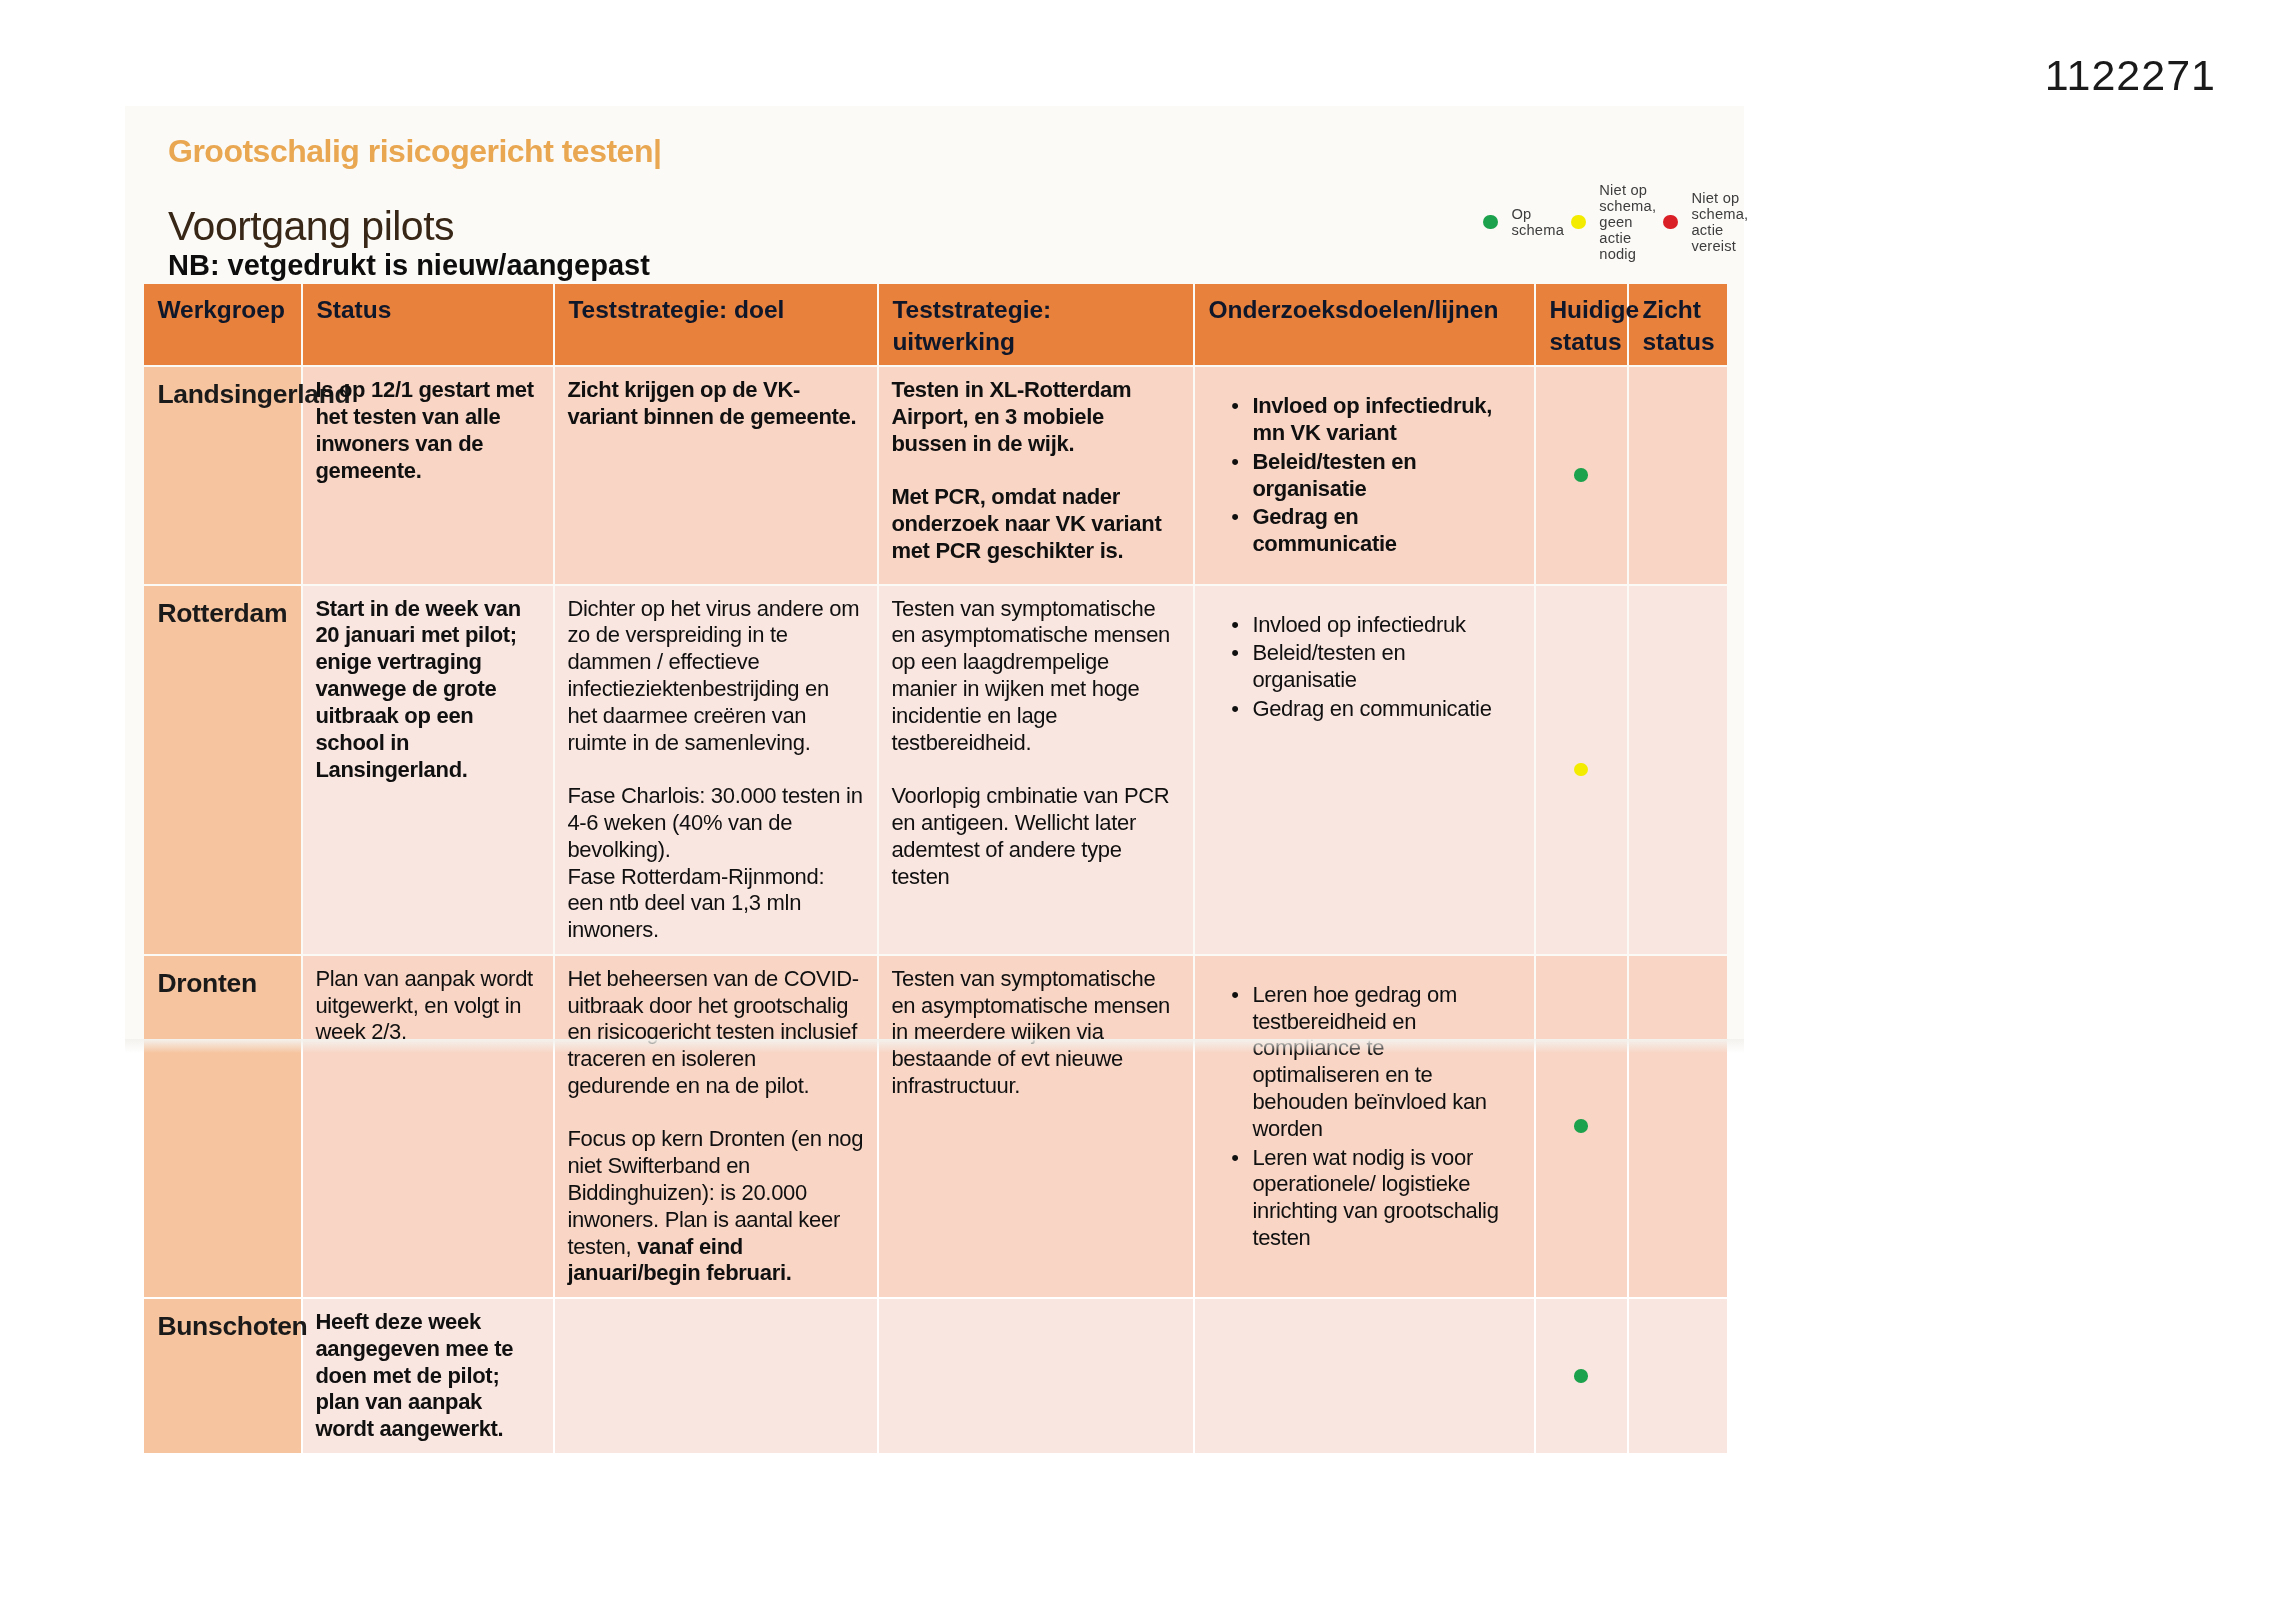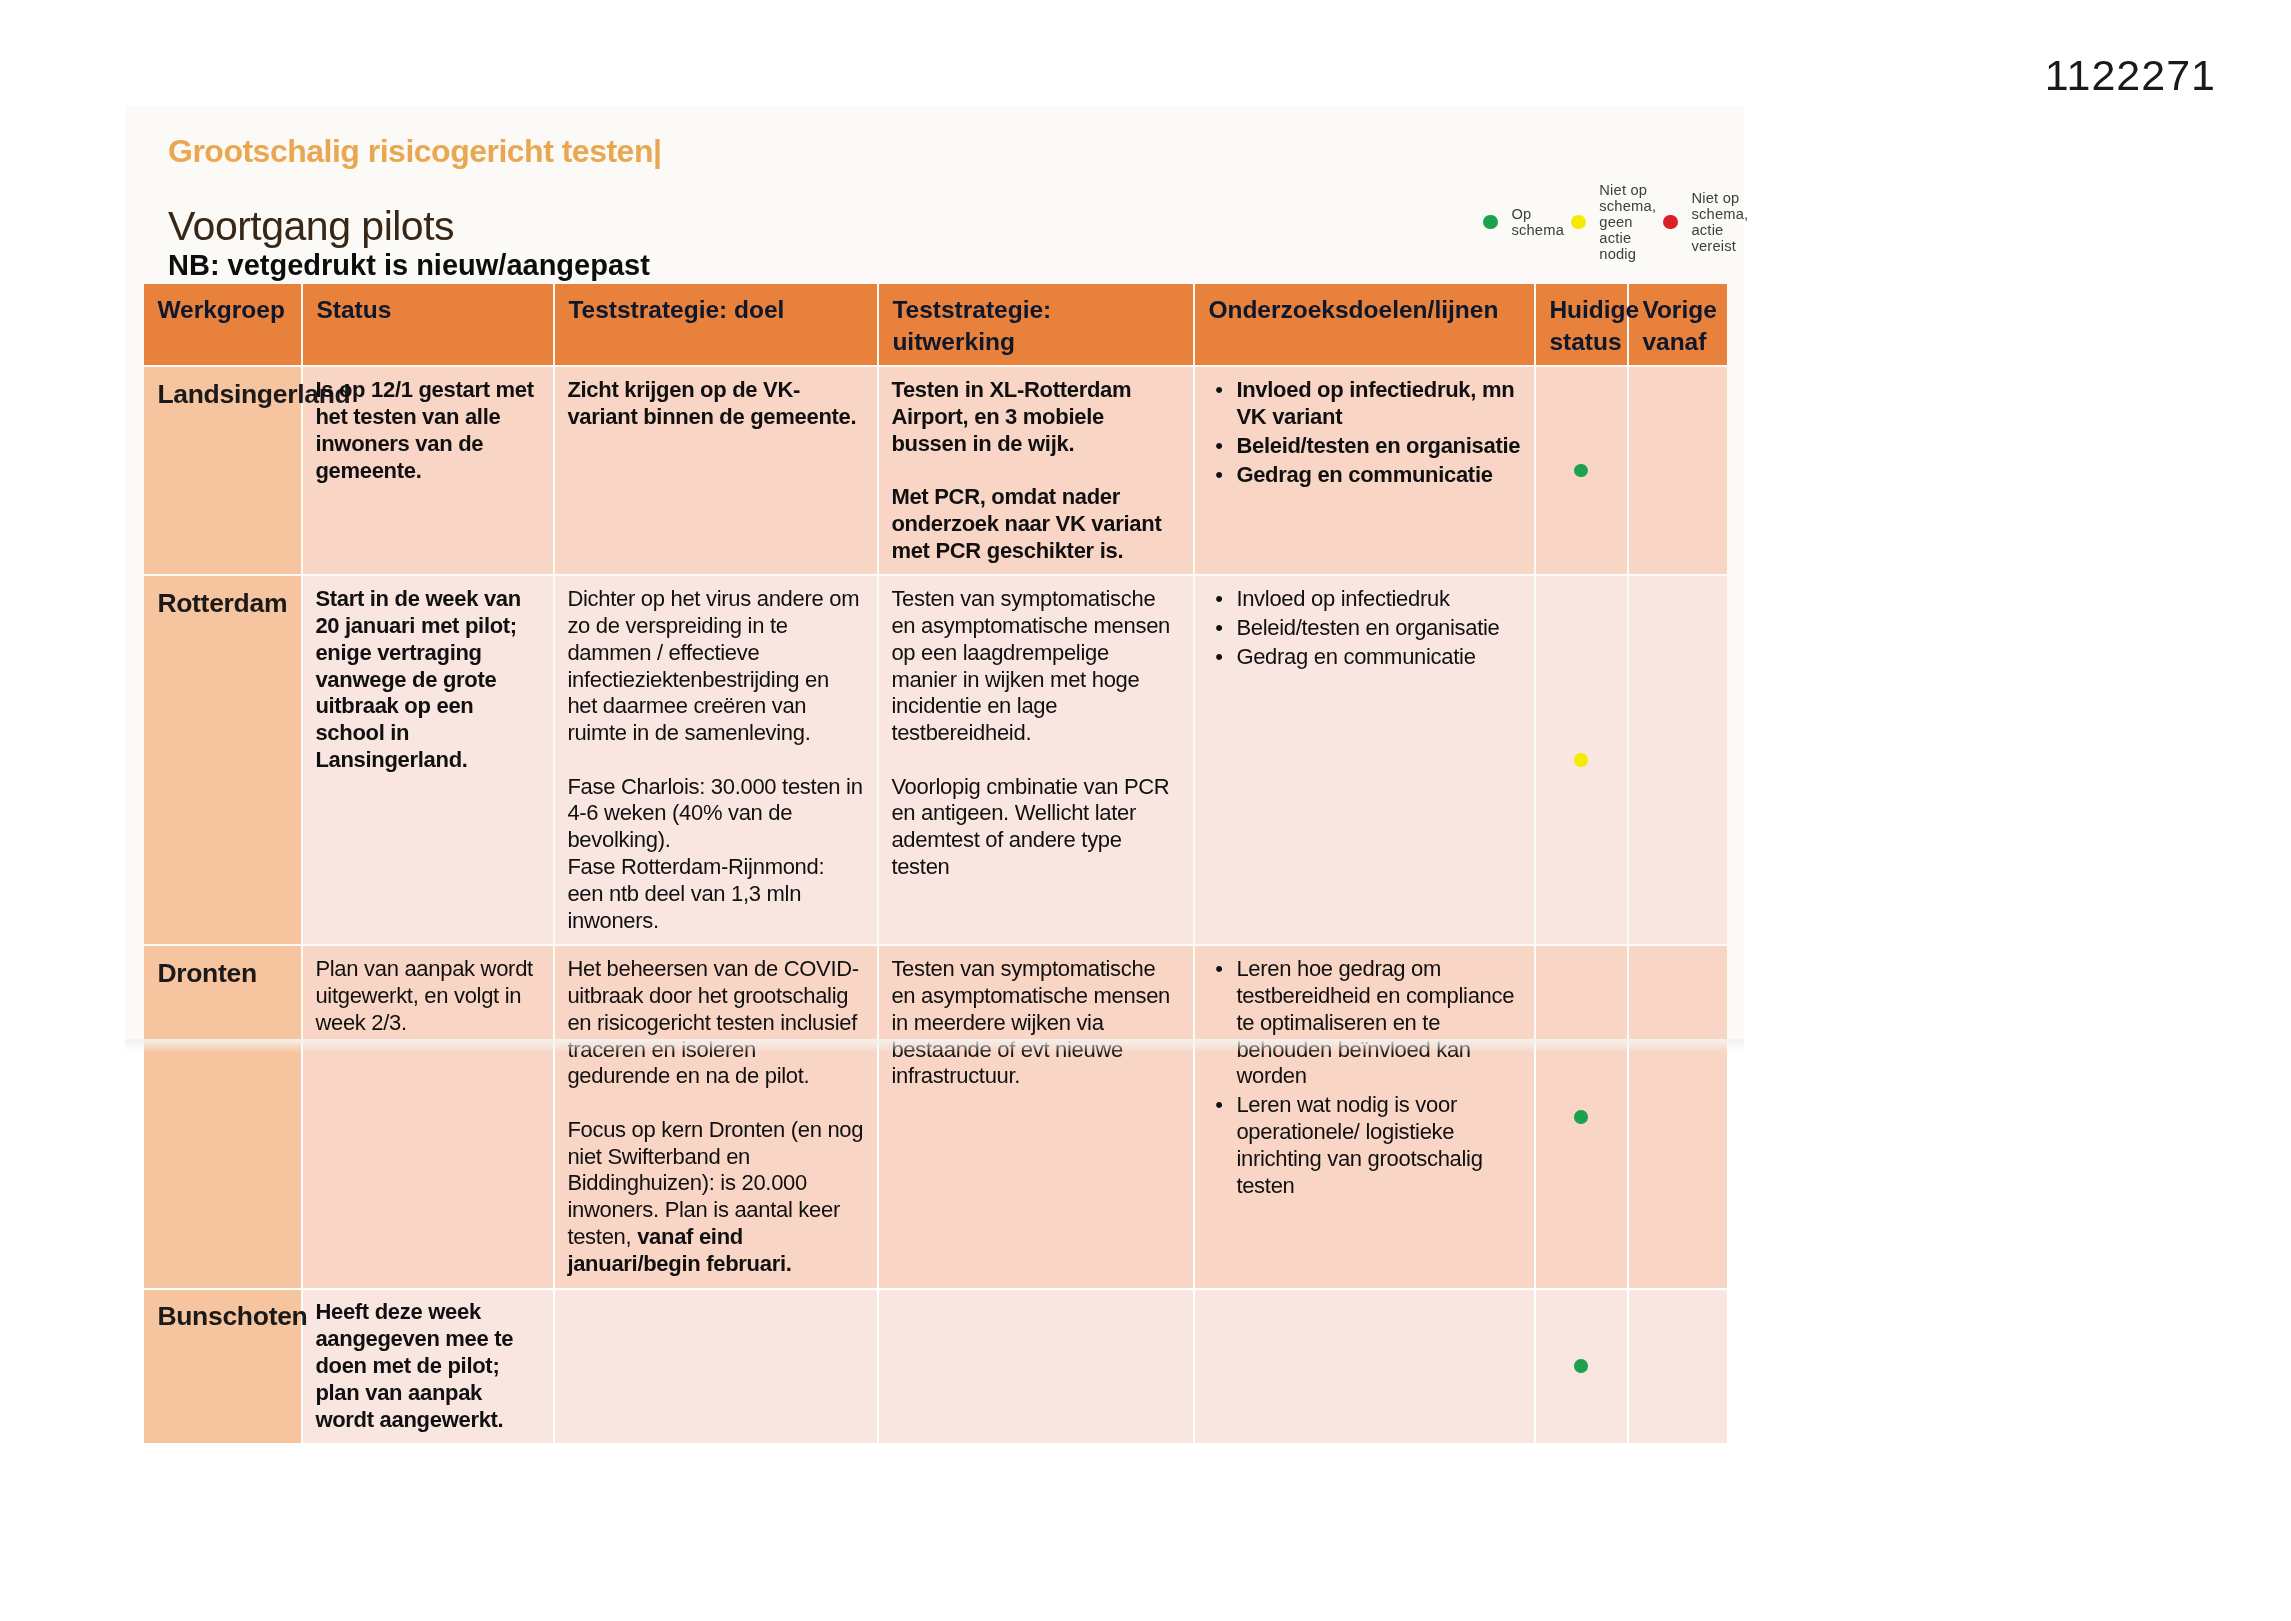--- a/index.html
+++ b/index.html
@@ -66,21 +66,21 @@
   }
   .pilot-table tbody tr.band-a td{background:var(--band-a,#f8d5c5);}
   .pilot-table tbody tr.band-b td{background:var(--band-b,#fae6e0);}
   .pilot-table tr.row-0{height:113px}
   .pilot-table tr.row-1{height:226px}
   .pilot-table tr.row-2{height:205px}
   .pilot-table tr.row-3{height:87px}
 
   .cell-p{margin:0;}
   .cell-p.gap{margin-top:26.5px;}
-  .cell-ul{margin:0;padding:0;list-style:none;}
+  .cell-ul{margin:16px;padding:0;list-style:none;}
   .cell-ul li{position:relative;padding-left:29px;margin:0 0 2px 0;}
   .cell-ul li::before{content:"\2022";position:absolute;left:7.8px;top:0;}
   td.status-cell{text-align:center;vertical-align:middle !important;}
   td.status-cell .dot{display:inline-block;width:13.7px;height:13.7px;border-radius:50%;}
   b{font-weight:700;}
 </style>
 </head>
 <body>
 
 <div class="page-number">1122271</div>
@@ -116,21 +116,21 @@
         <col class="c7">
     </colgroup>
     <thead>
         <tr>
           <th>Werkgroep</th>
           <th>Status</th>
           <th>Teststrategie: doel</th>
           <th>Teststrategie: uitwerking</th>
           <th>Onderzoeksdoelen/lijnen</th>
           <th>Huidige status</th>
-          <th>Vorige vanaf</th>
+          <th>Zicht status</th>
         </tr>
       </thead>
     <tbody>
         <tr class="band-a row-0">
           <th>Landsingerland</th>
           <td>
             <div class="cell-p"><b>Is op 12/1 gestart met het testen van alle inwoners van de gemeente.</b></div>
           </td>
           <td>
             <div class="cell-p"><b>Zicht krijgen op de VK-variant binnen de gemeente.</b></div>

